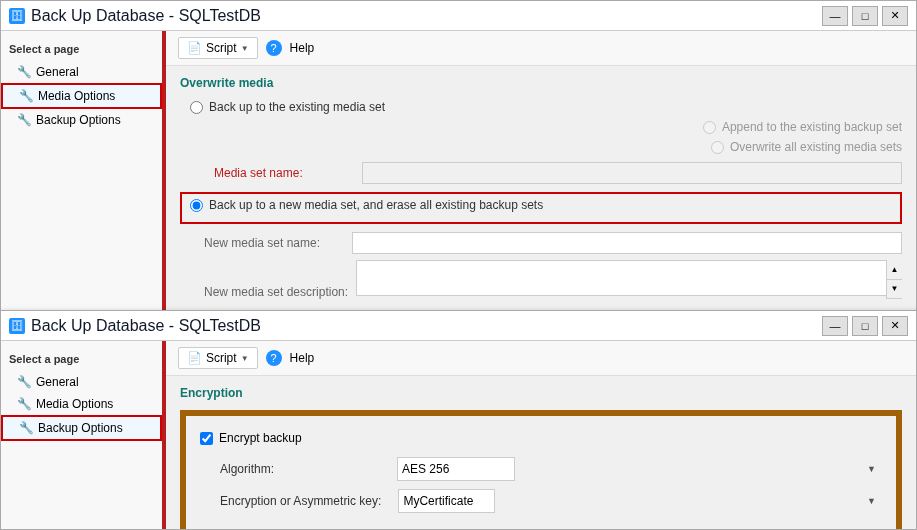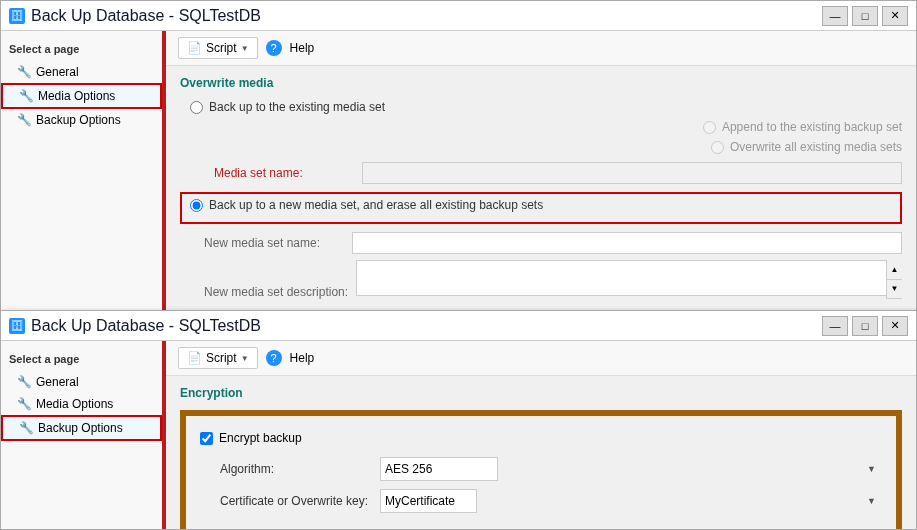--- a/index.html
+++ b/index.html
@@ -304,21 +304,21 @@
       display: flex;
       align-items: center;
       gap: 6px;
       margin-bottom: 12px;
       font-size: 12px;
     }
 
     .encrypt-field-row {
       display: flex;
       align-items: center;
-      gap: 0;
+      gap: 17px;
       margin-bottom: 8px;
       margin-left: 20px;
     }
 
     .encrypt-label {
       font-size: 12px;
       color: #333;
       min-width: 160px;
     }
 
@@ -510,21 +510,21 @@
               <select class="select-field">
                 <option>AES 128</option>
                 <option>AES 192</option>
                 <option selected="">AES 256</option>
                 <option>Triple DES 3KEY</option>
               </select>
             </div>
           </div>
 
           <div class="encrypt-field-row">
-            <span class="encrypt-label">Certificate or Overwrite key:</span>
+            <span class="encrypt-label">Encryption or Asymmetric key:</span>
             <div class="select-wrapper">
               <select class="select-field">
                 <option selected="">MyCertificate</option>
               </select>
             </div>
           </div>
         </div>
       </div>
     </div>
   </div>

